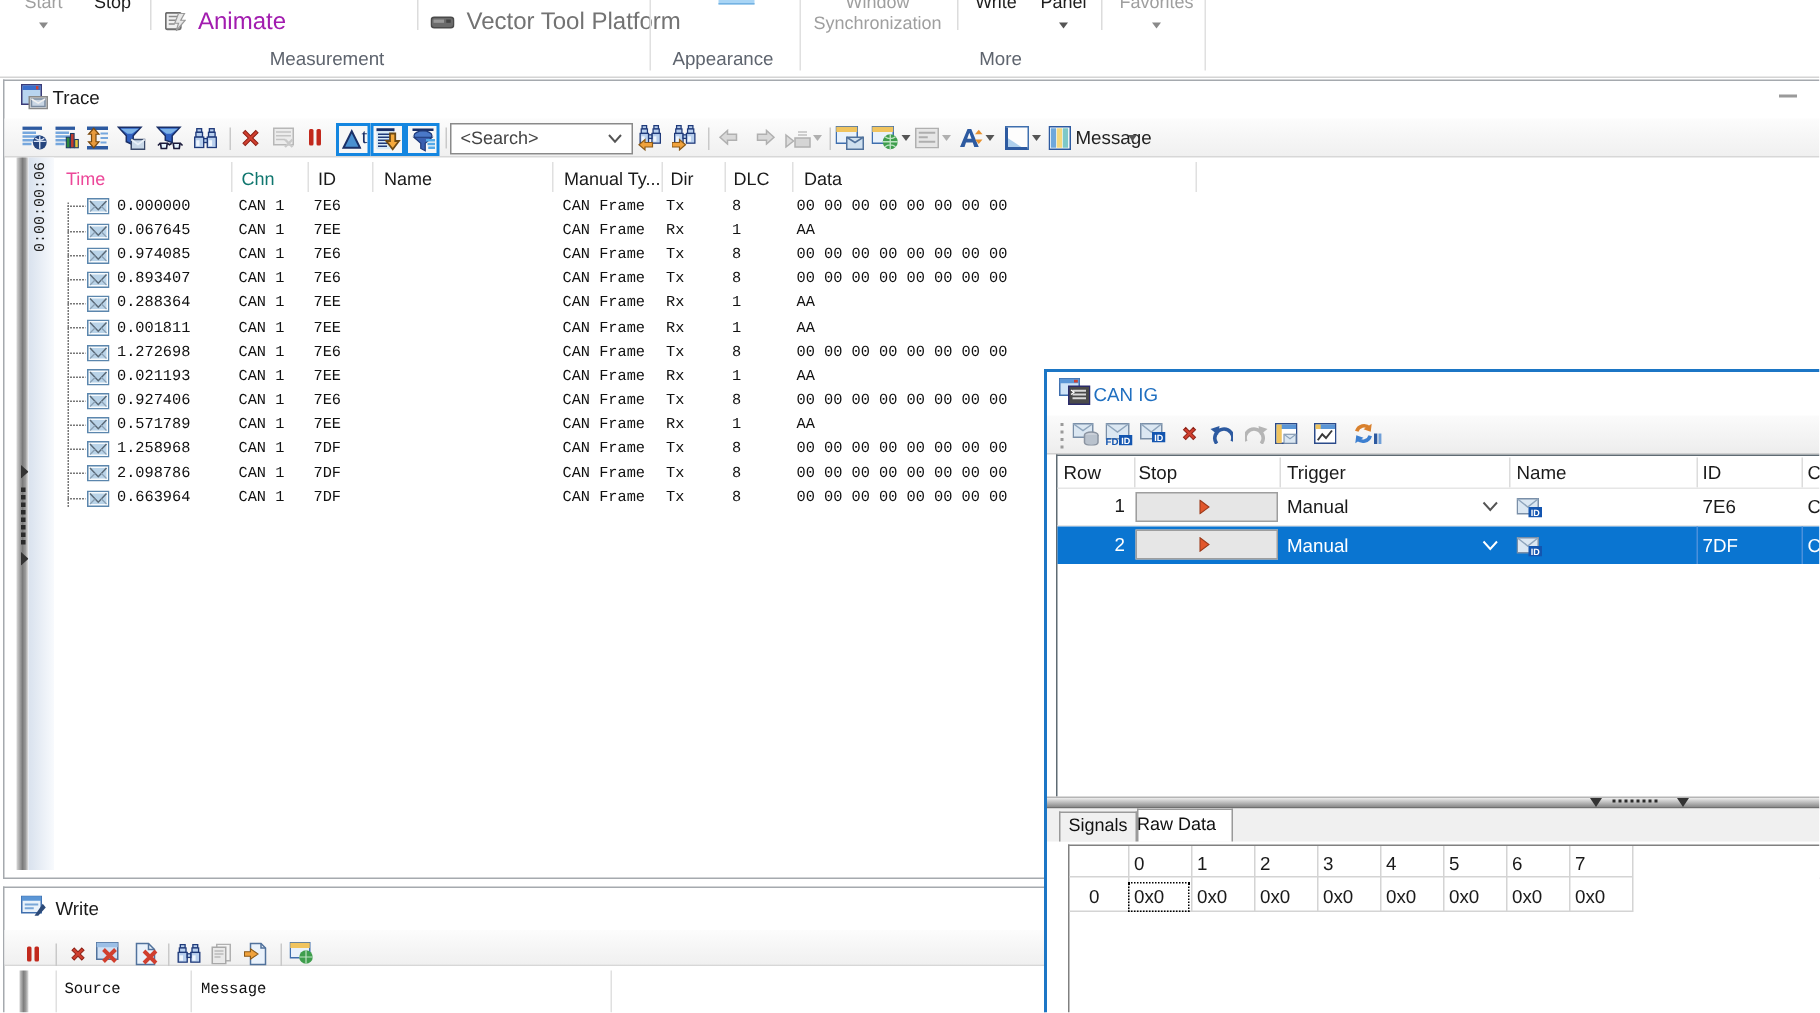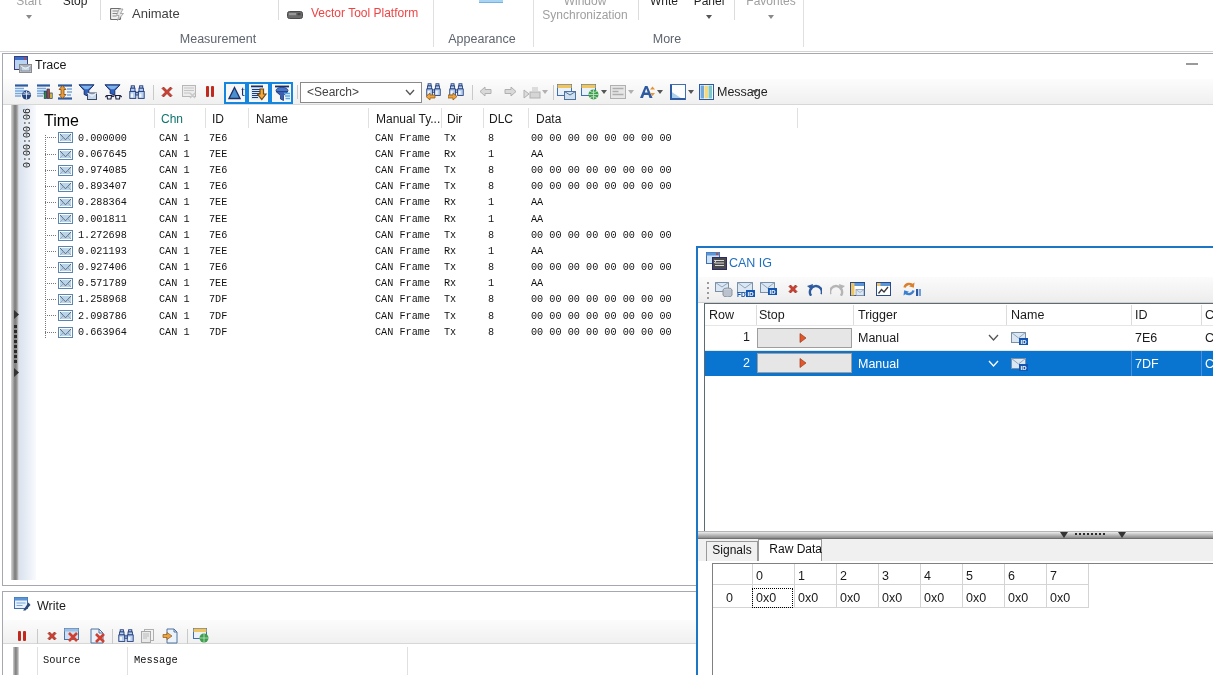--- a/index.html
+++ b/index.html
@@ -8,28 +8,28 @@
 <div style="left:0;top:0;width:1213px;height:52px;background:#ffffff;border-bottom:1px solid #d4d4d4"></div>
 <div class="t" style="left:-51.0px;top:-6px;width:160px;text-align:center;font-size:12px;color:#9f9f9f">Start</div>
 <div style="position:absolute;left:26px;top:15px;width:0;height:0;border-left:3.5px solid transparent;border-right:3.5px solid transparent;border-top:4px solid #8a8a8a"></div>
 <div class="t" style="left:-5.0px;top:-6px;width:160px;text-align:center;font-size:12px;color:#1e1e1e">Stop</div>
 <div style="position:absolute;left:100px;top:0px;width:1px;height:20px;background:#dcdcdc"></div>
 <svg style="position:absolute;left:110px;top:8px" width="14" height="13" viewBox="0 0 14 13">
     <rect x="0.5" y="0.5" width="10" height="11" rx="1" fill="#f0f0f0" stroke="#6e6e6e" stroke-width="1.2"></rect>
     <path d="M2.5 3h6M2.5 5.5h6M2.5 8h4" stroke="#8a8a8a" stroke-width="1"></path>
     <path d="M9 1 L13 1 L10.5 5.5 L13.5 5.5 L7.5 12.5 L9 7.5 L6.5 7.5 Z" fill="#e8e8e8" stroke="#9a9a9a" stroke-width="0.8"></path>
   </svg>
-<div class="t" style="left:132px;top:6px;font-size:13px;color:#404040">Animate</div>
+<div class="t" style="left:132px;top:6px;font-size:16px;color:#a21caf">Animate</div>
 <div style="position:absolute;left:278px;top:0px;width:1px;height:20px;background:#dcdcdc"></div>
 <svg style="position:absolute;left:287px;top:9px" width="16" height="11" viewBox="0 0 16 11">
     <rect x="0.5" y="2.5" width="15" height="7" rx="2" fill="#6b6b6b" stroke="#4a4a4a"></rect>
     <rect x="2" y="4" width="7" height="2.2" fill="#999"></rect>
     <rect x="10.5" y="4" width="3" height="2.2" fill="#444"></rect>
   </svg>
-<div class="t" style="left:311px;top:6px;font-size:12px;color:#ef4444">Vector Tool Platform</div>
+<div class="t" style="left:311px;top:6px;font-size:16px;color:#737373">Vector Tool Platform</div>
 <div style="left:479px;top:0;width:24px;height:3px;background:#a9d5f5;border-bottom:1px solid #74b2e2"></div>
 <div class="t" style="left:505px;top:-6px;width:160px;text-align:center;font-size:12px;color:#9f9f9f">Window</div>
 <div class="t" style="left:505px;top:8px;width:160px;text-align:center;font-size:12px;color:#9f9f9f">Synchronization</div>
 <div style="position:absolute;left:638px;top:0px;width:1px;height:20px;background:#dcdcdc"></div>
 <div class="t" style="left:584.0px;top:-6px;width:160px;text-align:center;font-size:12px;color:#1e1e1e">Write</div>
 <div class="t" style="left:629.0px;top:-6px;width:160px;text-align:center;font-size:12px;color:#1e1e1e">Panel</div>
 <div style="position:absolute;left:706px;top:15px;width:0;height:0;border-left:3.5px solid transparent;border-right:3.5px solid transparent;border-top:4px solid #555"></div>
 <div style="position:absolute;left:734px;top:0px;width:1px;height:20px;background:#dcdcdc"></div>
 <div class="t" style="left:691.0px;top:-6px;width:160px;text-align:center;font-size:12px;color:#9f9f9f">Favorites</div>
 <div style="position:absolute;left:768px;top:15px;width:0;height:0;border-left:3.5px solid transparent;border-right:3.5px solid transparent;border-top:4px solid #8a8a8a"></div>
@@ -226,21 +226,21 @@
 <div style="left:14px;top:325px;width:3px;height:3px;background:#2a2a2a"></div>
 <div style="left:14px;top:330px;width:3px;height:3px;background:#2a2a2a"></div>
 <div style="left:14px;top:335px;width:3px;height:3px;background:#2a2a2a"></div>
 <div style="left:14px;top:340px;width:3px;height:3px;background:#2a2a2a"></div>
 <div style="left:14px;top:345px;width:3px;height:3px;background:#2a2a2a"></div>
 <div style="left:14px;top:350px;width:3px;height:3px;background:#2a2a2a"></div>
 <div style="left:14px;top:355px;width:3px;height:3px;background:#2a2a2a"></div>
 <div style="left:14px;top:360px;width:3px;height:3px;background:#2a2a2a"></div>
 <div style="left:19px;top:105px;width:17px;height:475px;background:linear-gradient(to right,#d9e2ee,#f8fafd)"></div>
 <div class="t" style="left:22px;top:168px;width:60px;font-size:10px;color:#222;font-family:&quot;Liberation Mono&quot;,monospace;transform:rotate(-90deg);transform-origin:0 0">0:00:00:06</div>
-<div class="t" style="left:44px;top:112px;font-size:16px;color:#000000">Time</div>
+<div class="t" style="left:44px;top:112px;font-size:12px;color:#ec4899">Time</div>
 <div class="t" style="left:161px;top:112px;font-size:12px;color:#0f766e">Chn</div>
 <div class="t" style="left:212px;top:112px;font-size:12px;color:#1a1a1a">ID</div>
 <div class="t" style="left:256px;top:112px;font-size:12px;color:#1a1a1a">Name</div>
 <div class="t" style="left:376px;top:112px;font-size:12px;color:#1a1a1a">Manual Ty...</div>
 <div class="t" style="left:447px;top:112px;font-size:12px;color:#1a1a1a">Dir</div>
 <div class="t" style="left:489px;top:112px;font-size:12px;color:#1a1a1a">DLC</div>
 <div class="t" style="left:536px;top:112px;font-size:12px;color:#1a1a1a">Data</div>
 <div style="position:absolute;left:154px;top:108px;width:1px;height:20px;background:#e0e0e0"></div>
 <div style="position:absolute;left:205px;top:108px;width:1px;height:20px;background:#e0e0e0"></div>
 <div style="position:absolute;left:248px;top:108px;width:1px;height:20px;background:#e0e0e0"></div>
@@ -623,21 +623,21 @@
 <div style="left:1083px;top:533px;width:2px;height:2px;background:#2a2a2a"></div>
 <div style="left:1087px;top:533px;width:2px;height:2px;background:#2a2a2a"></div>
 <div style="left:1091px;top:533px;width:2px;height:2px;background:#2a2a2a"></div>
 <div style="left:1095px;top:533px;width:2px;height:2px;background:#2a2a2a"></div>
 <div style="left:1099px;top:533px;width:2px;height:2px;background:#2a2a2a"></div>
 <div style="left:1103px;top:533px;width:2px;height:2px;background:#2a2a2a"></div>
 <div style="left:698px;top:539px;width:515px;height:22px;background:#f0f0f0"></div>
 <div style="left:706px;top:541px;width:52px;height:20px;background:#f0f0f0;border:1px solid #9a9a9a;border-bottom:none"></div>
 <div style="left:758px;top:539px;width:64px;height:22px;background:#ffffff;border:1px solid #9a9a9a;border-bottom:none"></div>
 <div class="t" style="left:706px;top:543px;width:52px;text-align:center;font-size:12px;color:#111">Signals</div>
-<div class="t" style="left:758px;top:542px;width:64px;text-align:right;font-size:12px;color:#111">Raw Data</div>
+<div class="t" style="left:758px;top:542px;width:64px;text-align:left;font-size:12px;color:#111">Raw Data</div>
 <div style="left:712px;top:563px;width:501px;height:112px;background:#fff;border-top:1px solid #808080;border-left:1px solid #808080"></div>
 <div style="left:713px;top:584px;width:375px;height:1px;background:#d4d4d4"></div>
 <div style="left:713px;top:607px;width:375px;height:1px;background:#d4d4d4"></div>
 <div style="position:absolute;left:752px;top:564px;width:1px;height:44px;background:#d4d4d4"></div>
 <div style="position:absolute;left:794px;top:564px;width:1px;height:44px;background:#d4d4d4"></div>
 <div style="position:absolute;left:836px;top:564px;width:1px;height:44px;background:#d4d4d4"></div>
 <div style="position:absolute;left:878px;top:564px;width:1px;height:44px;background:#d4d4d4"></div>
 <div style="position:absolute;left:920px;top:564px;width:1px;height:44px;background:#d4d4d4"></div>
 <div style="position:absolute;left:962px;top:564px;width:1px;height:44px;background:#d4d4d4"></div>
 <div style="position:absolute;left:1004px;top:564px;width:1px;height:44px;background:#d4d4d4"></div>

